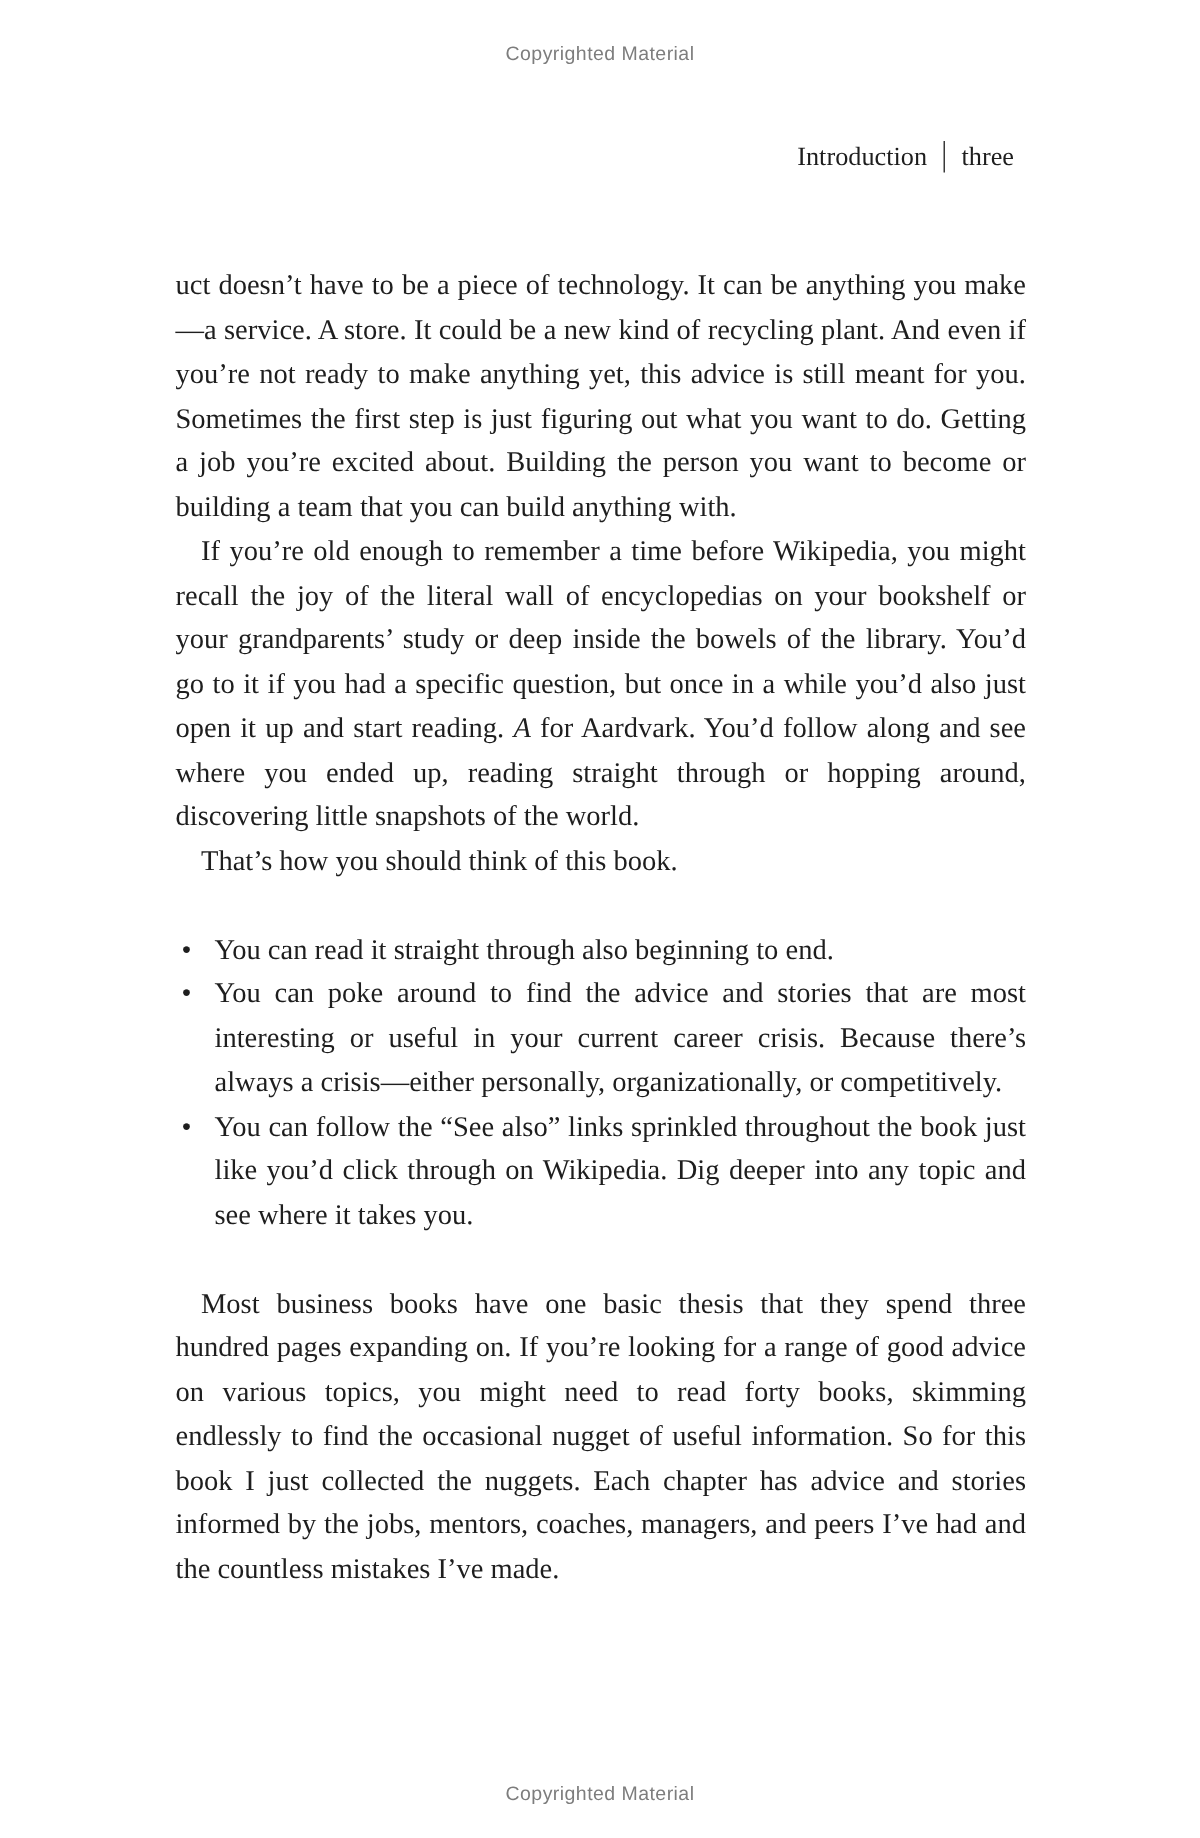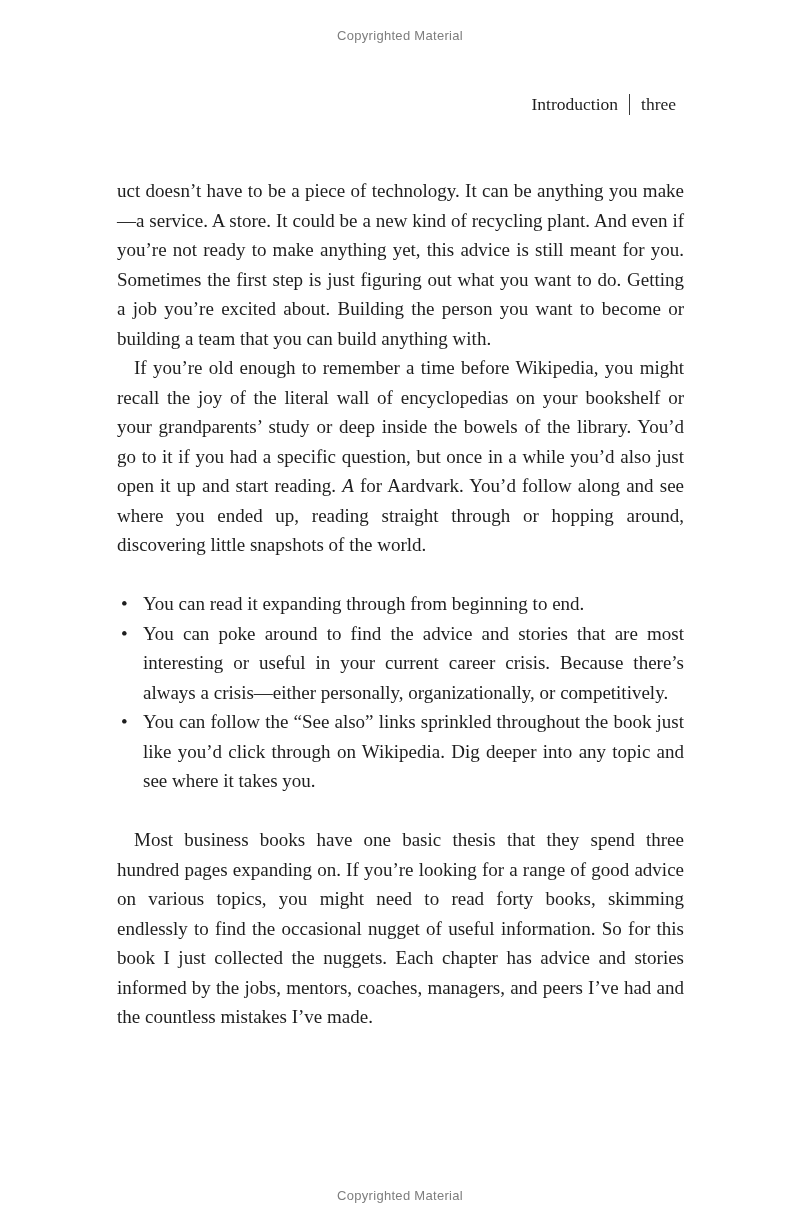--- a/index.html
+++ b/index.html
@@ -90,25 +90,26 @@
     <span>three</span>
   </div>
 
   <div class="content">
 
     <p class="no-indent">uct doesn’t have to be a piece of technology. It can be anything you make—a service. A store. It could be a new kind of recycling plant. And even if you’re not ready to make anything yet, this advice is still meant for you. Sometimes the first step is just figuring out what you want to do. Getting a job you’re excited about. Building the person you want to become or building a team that you can build anything with.</p>
 
 
     <p>If you’re old enough to remember a time before Wikipedia, you might recall the joy of the literal wall of encyclopedias on your bookshelf or your grandparents’ study or deep inside the bowels of the library. You’d go to it if you had a specific question, but once in a while you’d also just open it up and start reading. <i>A</i> for Aardvark. You’d follow along and see where you ended up, reading straight through or hopping around, discovering little snapshots of the world.</p>
 
+    <p>That’s how you should think of this book.</p>
 
     <div class="bullets">
       <div class="bullet">
         <span class="marker">•</span>
-        <span>You can read it expanding through from beginning to end.</span>
+        <span>You can read it straight through also beginning to end.</span>
       </div>
       <div class="bullet">
         <span class="marker">•</span>
         <span>You can poke around to find the advice and stories that are most interesting or useful in your current career crisis. Because there’s always a crisis—either personally, organizationally, or competitively.</span>
       </div>
       <div class="bullet">
         <span class="marker">•</span>
         <span>You can follow the “See also” links sprinkled throughout the book just like you’d click through on Wikipedia. Dig deeper into any topic and see where it takes you.</span>
       </div>
     </div>

